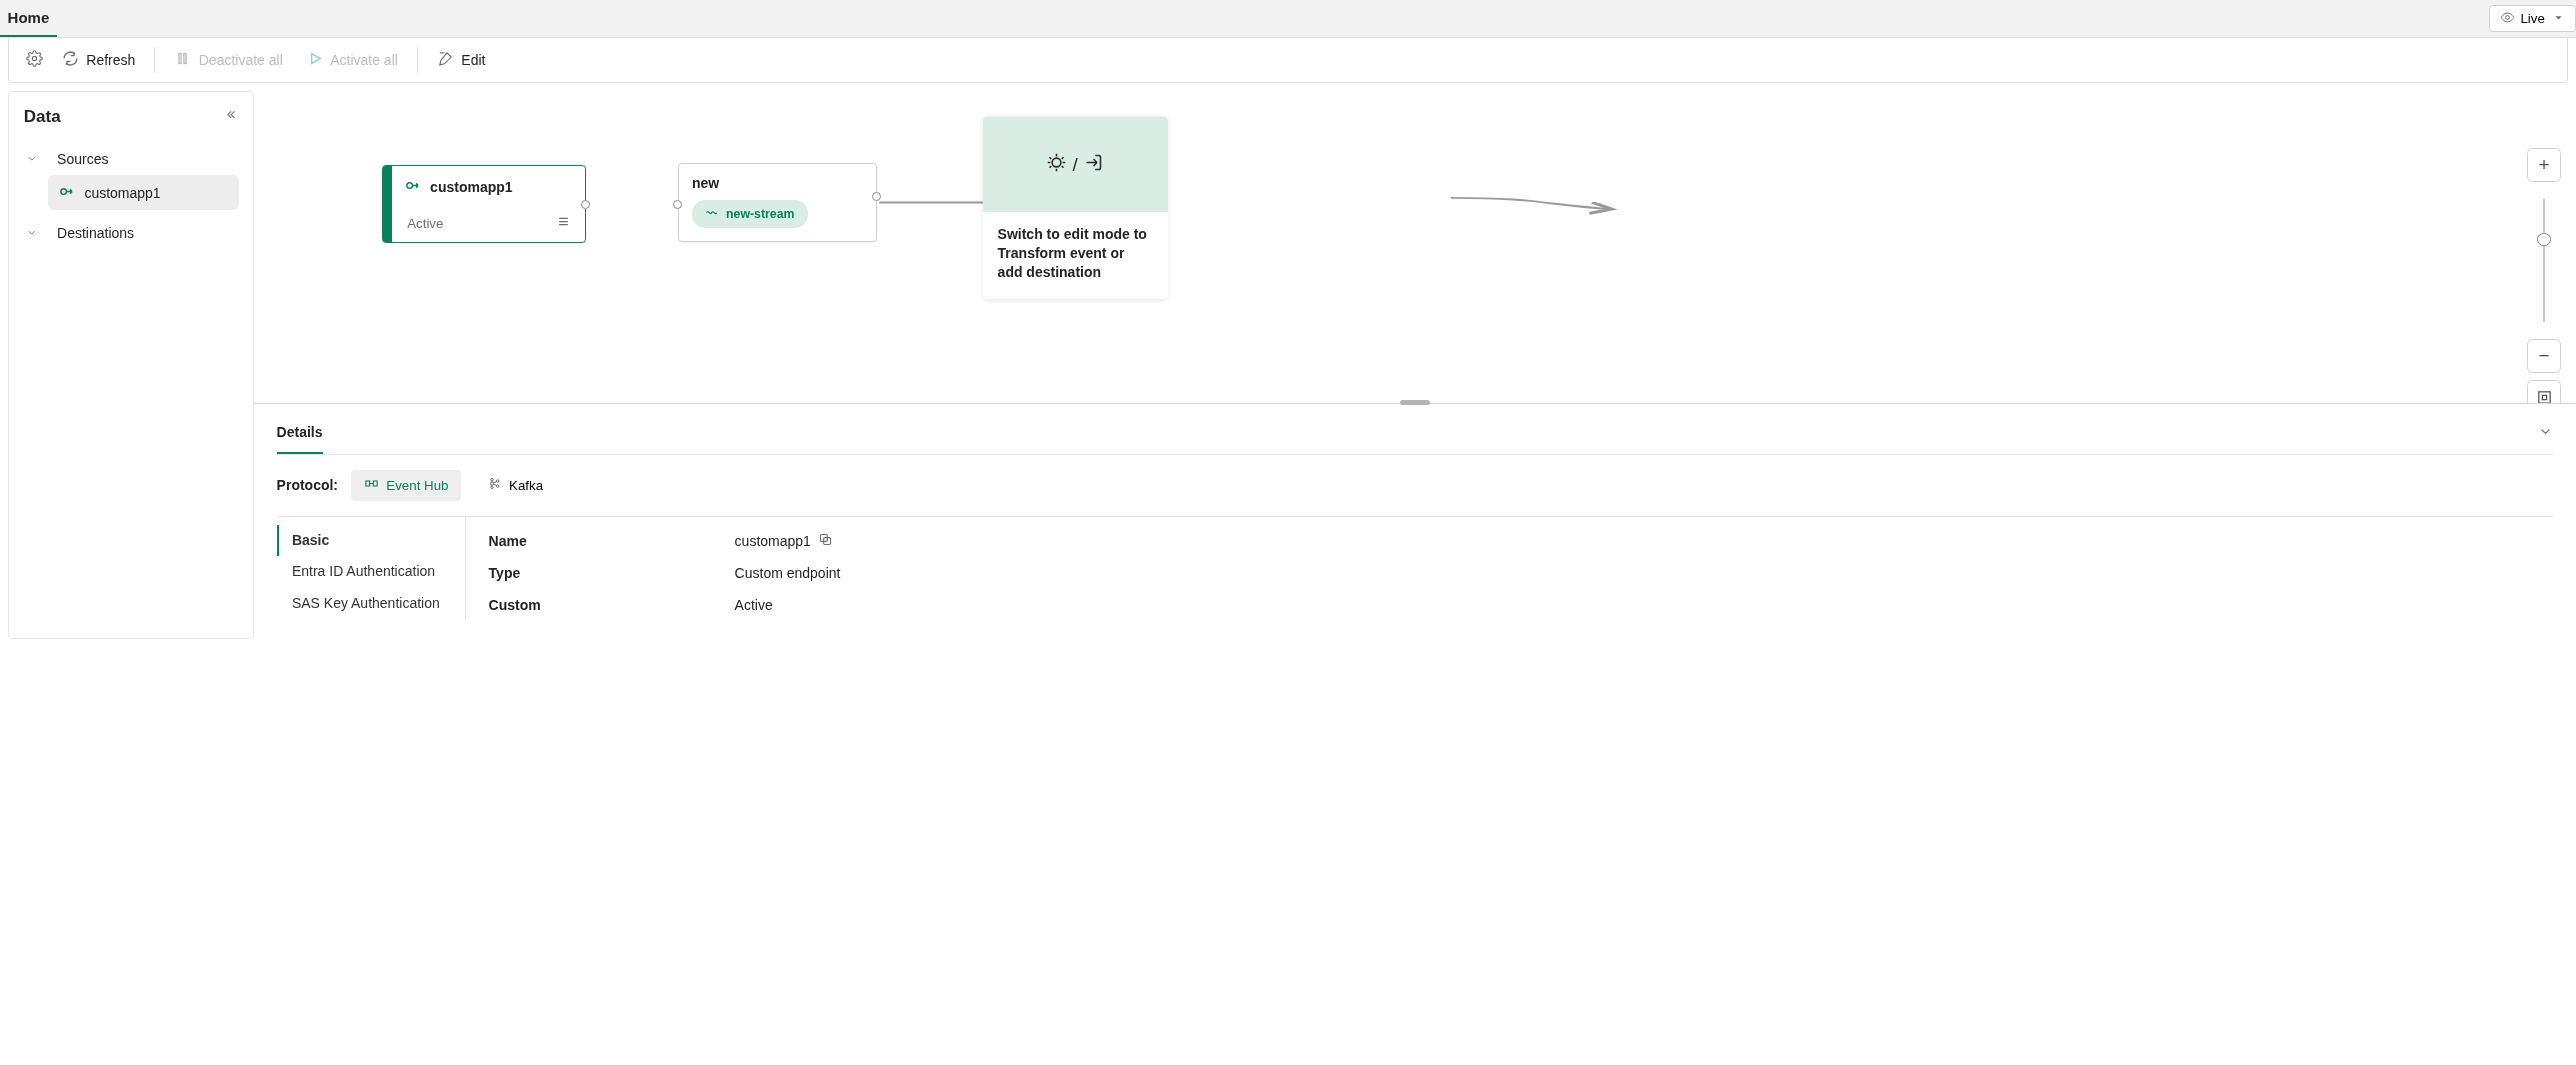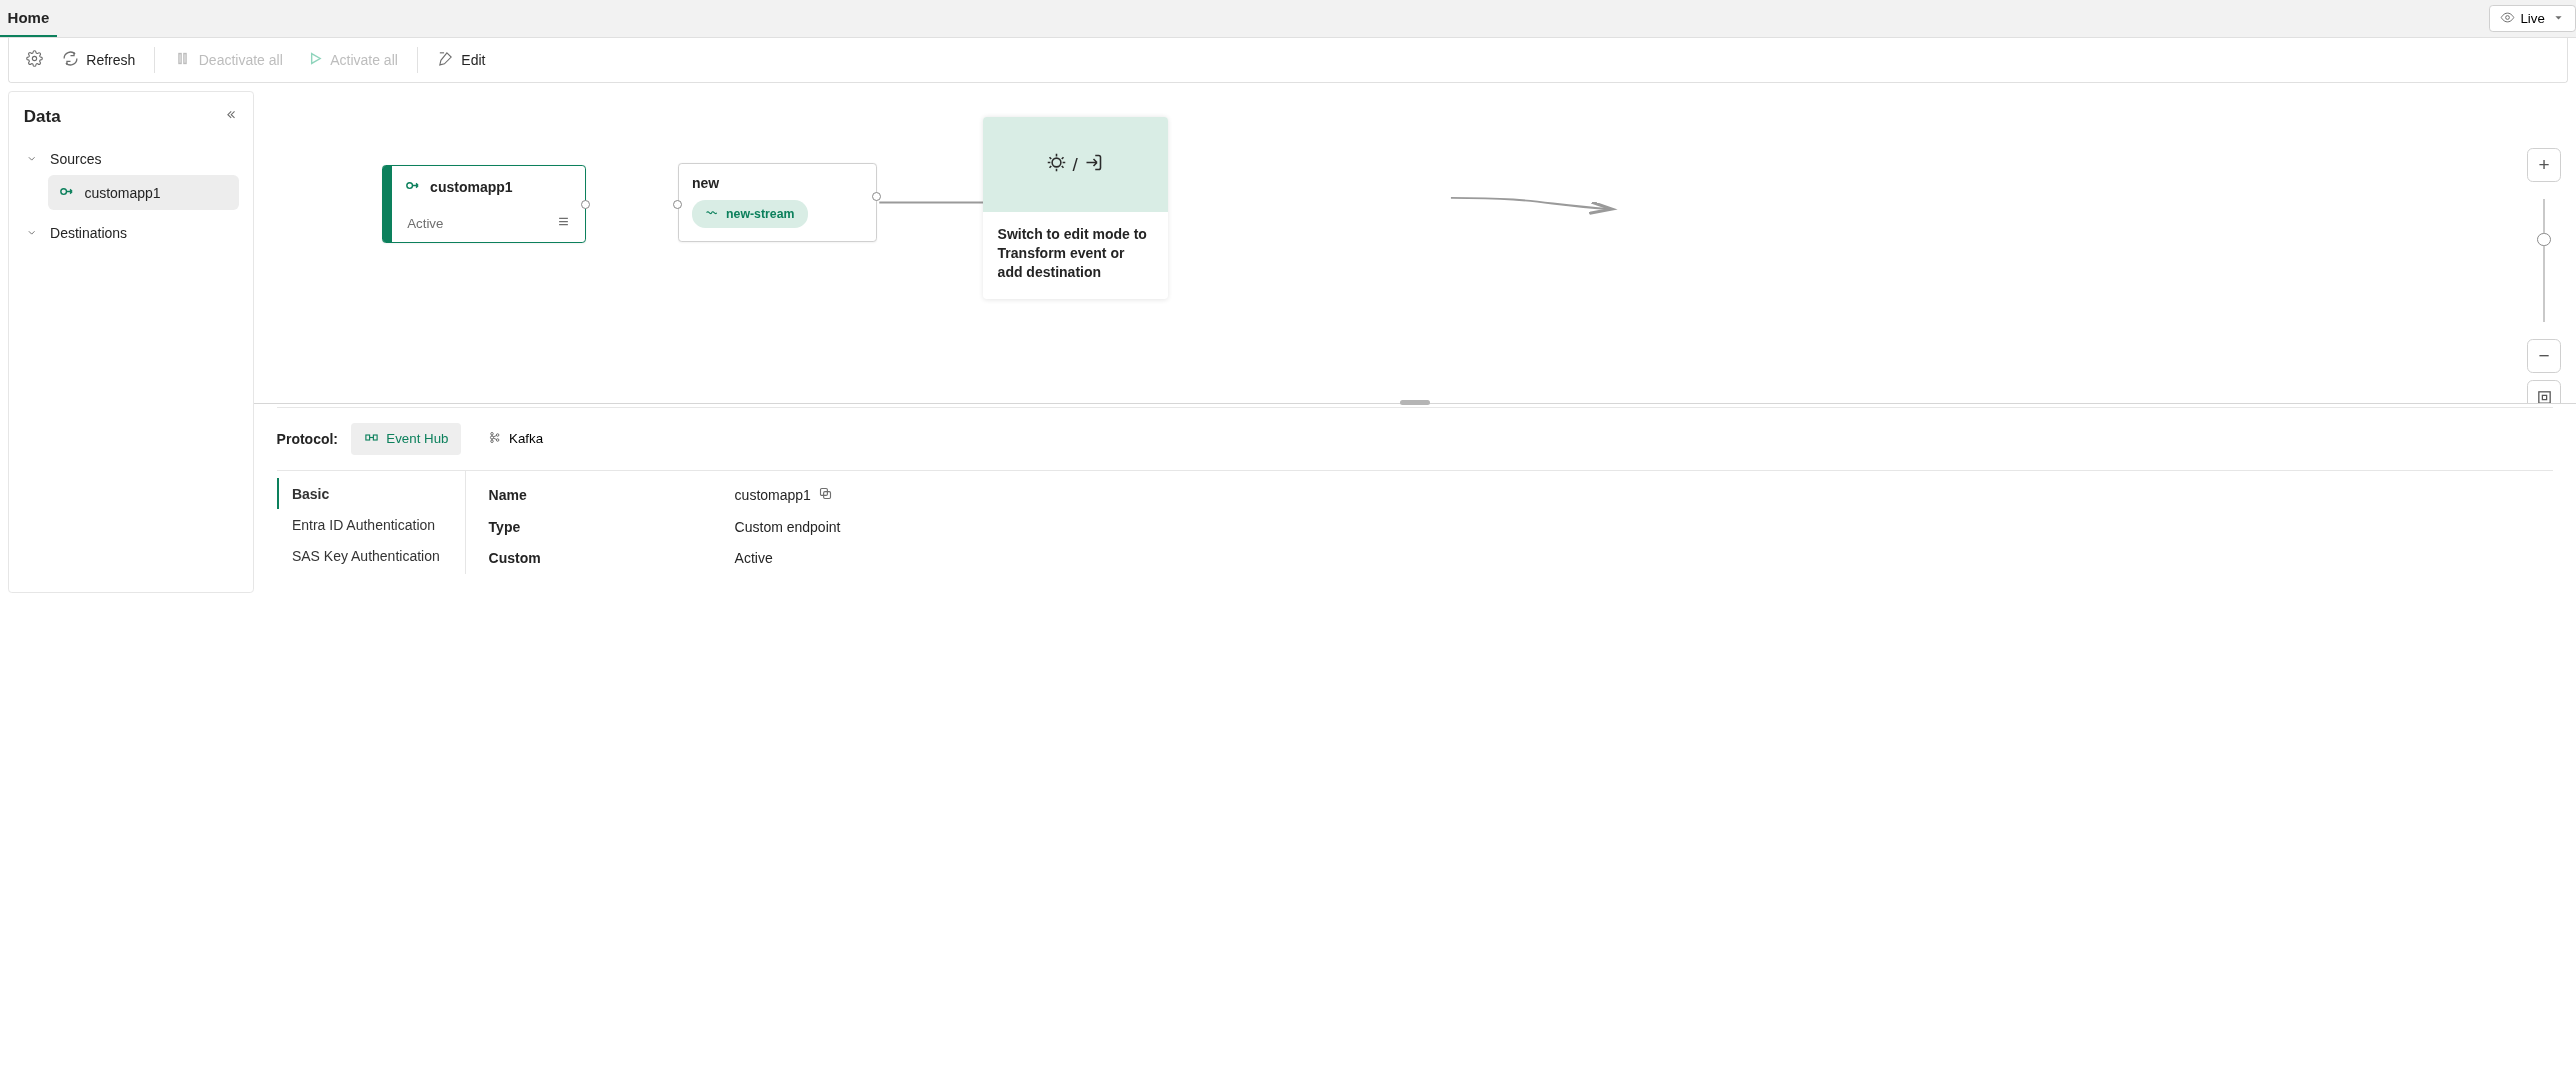--- a/index.html
+++ b/index.html
@@ -19,21 +19,21 @@
   .toolbar .tbtn.disabled { color: #bdbdbd; cursor: default; }
   .toolbar .sep { width: 0.9px; height: 26.5px; background: #e1e1e1; margin: 0 7.6px; }
   .toolbar svg { width: 17px; height: 17px; }
 
   
   .main { display: flex; }
   .sidebar { width: 246px; border: 0.9px solid #e6e6e6; margin-left: 7.6px; background: #ffffff; border-radius: 3.8px; padding: 11.4px 7.6px; }
   .sidebar .header { display: flex; align-items: center; justify-content: space-between; padding: 3.8px 7.6px 13.3px 7.6px; font-weight: 600; font-size: 17px; gap: 22px; }
   .sidebar .collapse-icon svg { width: 13.3px; height: 13.3px; }
   .tree-section { padding: 3.8px 5.7px; }
-  .tree-label { display: flex; align-items: center; gap: 13px; padding: 7.6px 3.8px; font-size: 14px; cursor: pointer; }
+  .tree-label { display: flex; align-items: center; gap: 20px; padding: 7.6px 3.8px; font-size: 14px; cursor: pointer; }
   .tree-label svg { width: 11.4px; height: 11.4px; }
   .tree-item { display: flex; align-items: center; gap: 9.5px; padding: 7.6px 9.5px; margin-left: 26.5px; border-radius: 5.7px; font-size: 14px; cursor: pointer; }
   .tree-item.selected { background: #ededed; }
   .tree-item svg { width: 17px; height: 17px; }
 
   .canvas-area { flex: 1; position: relative; display: flex; flex-direction: column; }
   .canvas { flex: 1; position: relative; min-height: 312px; overflow: hidden; }
   .canvas svg.edges { position: absolute; top: 0; left: 0; width: 100%; height: 100%; pointer-events: none; }
 
   .node { position: absolute; background: #ffffff; border: 0.9px solid #d0d0d0; border-radius: 3.8px; box-shadow: 0 0.9px 1.9px rgba(0,0,0,0.05); }
@@ -283,20 +283,31 @@
             </svg>
         </button>
       </div>
     </div>
 
     <div class="splitter">
         <div class="handle"></div>
       </div>
 
     <div class="details">
+      <div class="tabs-row">
+        <div class="dtab active">
+          <span>Details</span>
+        </div>
+        <div class="spacer"></div>
+        <span class="collapse-down icon-grey">
+          <svg viewBox="0 0 24 24" fill="none" stroke="currentColor" stroke-width="2">
+              <path d="M6 9l6 6 6-6"></path>
+            </svg>
+        </span>
+      </div>
       <div class="divider"></div>
 
       <div class="protocol-row">
         <span class="plabel">Protocol:</span>
         <button class="proto-btn active">
           <span>
             <svg viewBox="0 0 24 24" fill="none" stroke="currentColor" stroke-width="1.8">
                 <rect x="3" y="8" width="6" height="8"></rect>
                 <rect x="15" y="8" width="6" height="8"></rect>
                 <path d="M9 12h6"></path>

